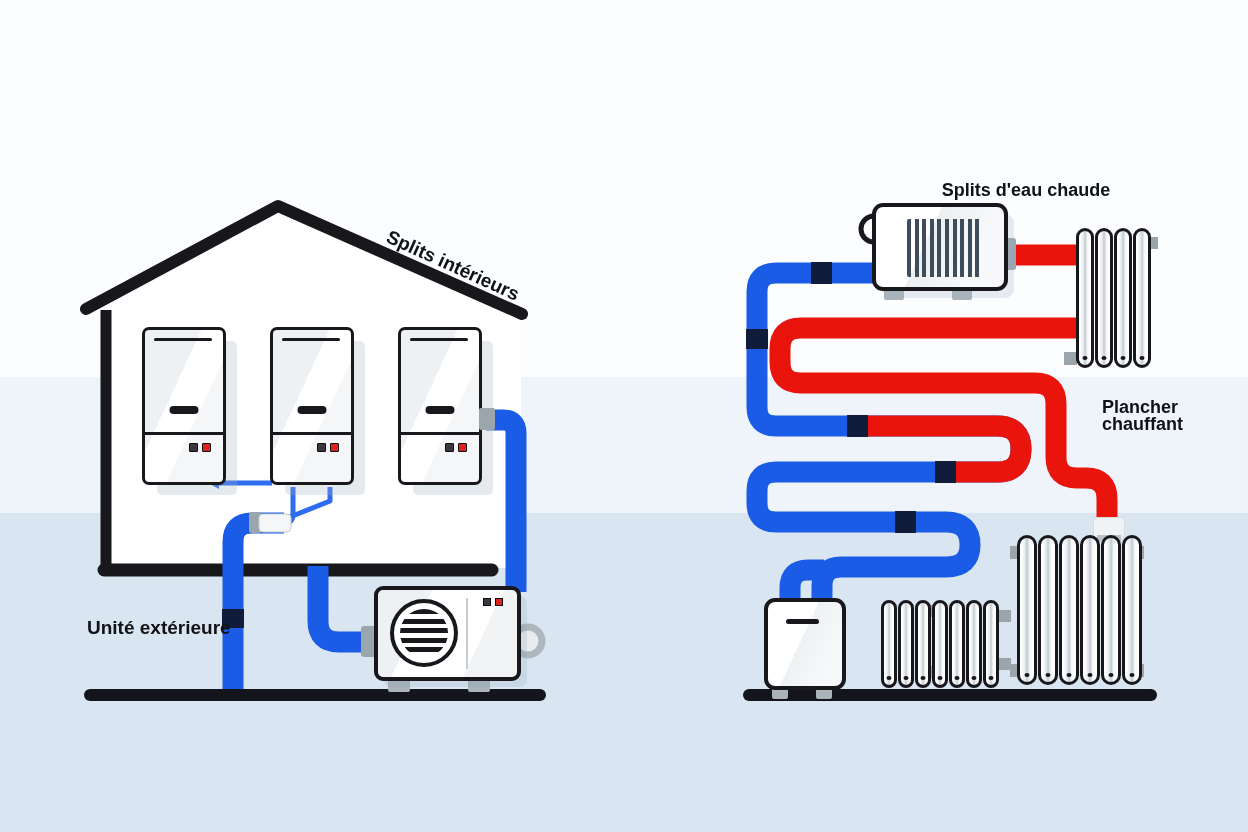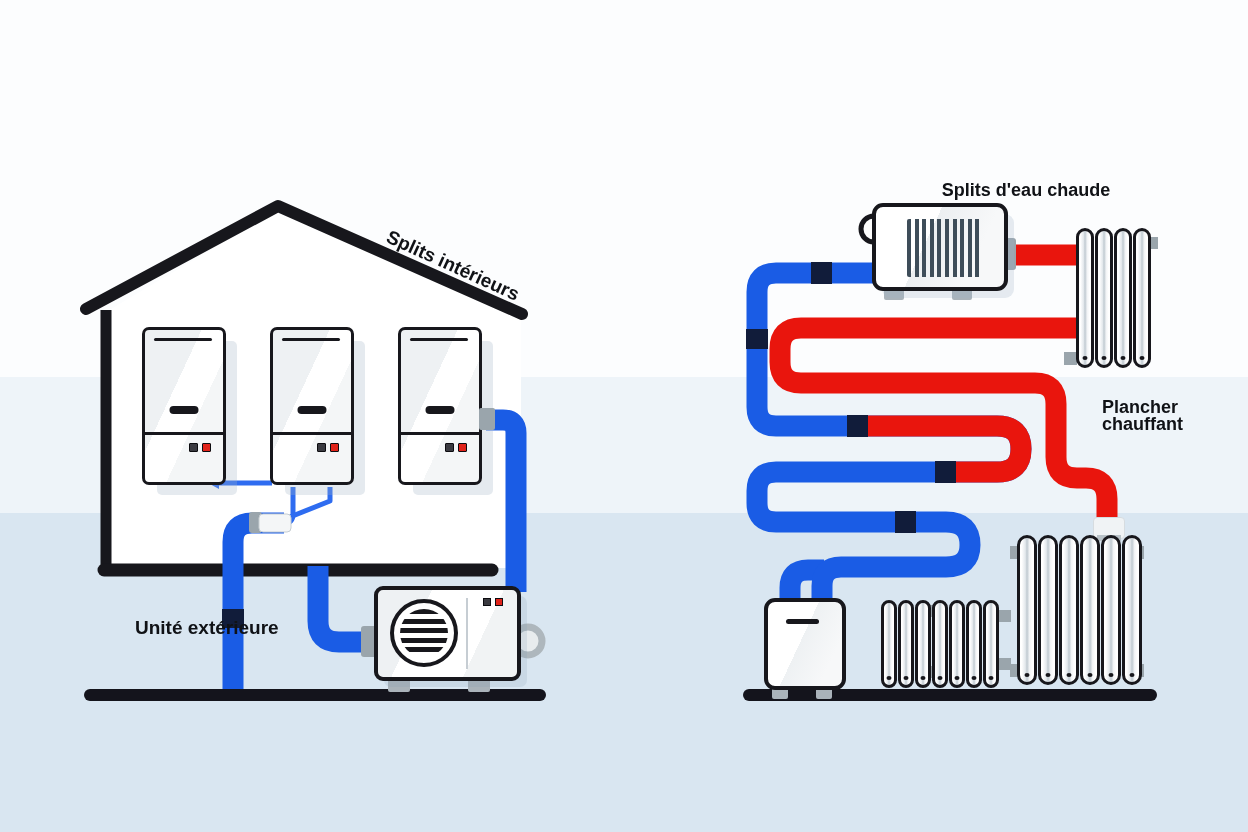--- a/index.html
+++ b/index.html
@@ -163,21 +163,21 @@
   <div id="outdoor-unit">
     <div id="outdoor-fan">
       <div id="outdoor-fan-louvers"></div>
     </div>
     <div id="outdoor-seam"></div>
     <div id="outdoor-led-dark"></div>
     <div id="outdoor-led-red"></div>
   </div>
 
   <div class="lbl" style="left:392px;top:226px;font-size:19px;transform:rotate(24.5deg);transform-origin:left top;">Splits intérieurs</div>
-  <div class="lbl" style="left:87px;top:617px;font-size:19px;margin-left:48px;">Unité extérieure</div>
+  <div class="lbl" style="left:87px;top:617px;font-size:19px;">Unité extérieure</div>
 
   <div class="foot" style="left:884px;top:288px;width:20px;height:12px;"></div>
   <div class="foot" style="left:952px;top:288px;width:20px;height:12px;"></div>
   <div class="metal" style="left:1000px;top:238px;width:16px;height:32px;border-radius:3px;"></div>
 
   <div id="heat-exchanger">
     <div id="heat-exchanger-grille"></div>
   </div>
 
   <div class="metal" style="left:1147px;top:237px;width:11px;height:12px;"></div>

